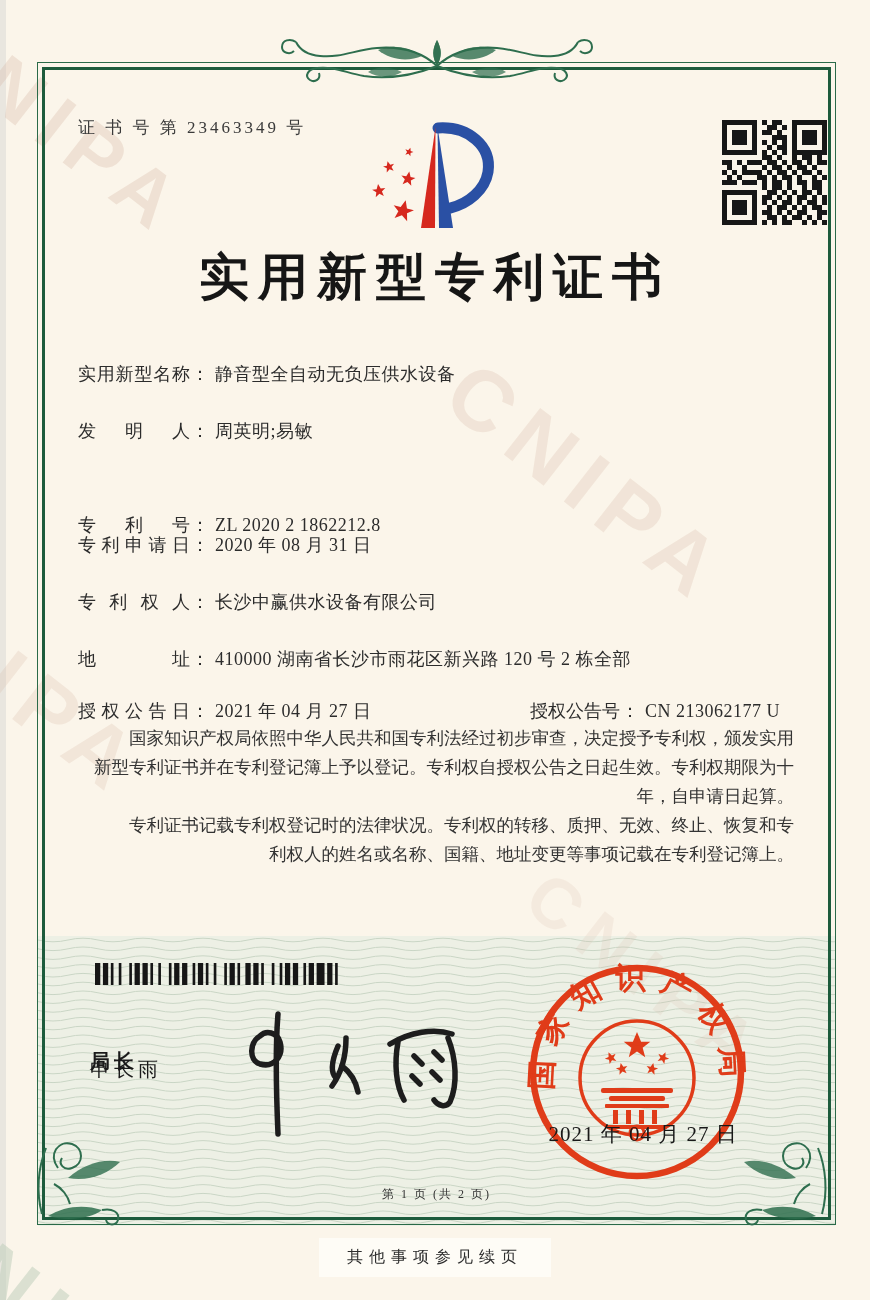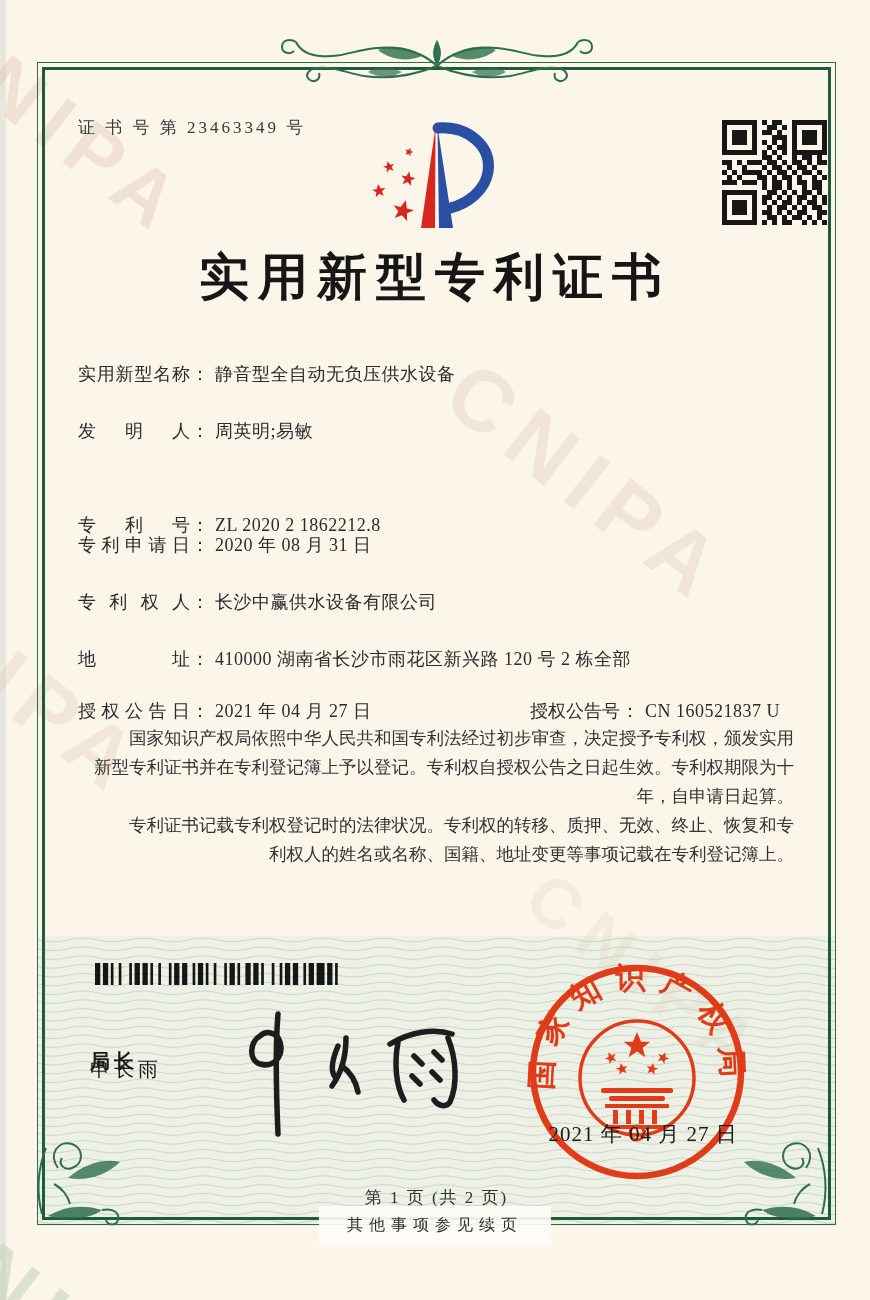--- a/index.html
+++ b/index.html
@@ -37,22 +37,22 @@
   .barcode{position:absolute;left:95px;top:963px;}
   .sig-title{position:absolute;left:90px;top:1048px;font-size:20px;letter-spacing:4px;
              font-family:"Liberation Sans","DejaVu Sans",sans-serif;color:#1a1a1a;font-weight:700;}
   .sig-name{position:absolute;left:90px;top:1056px;font-size:20px;letter-spacing:4px;
             font-family:Liberation Mono, monospace;color:#1a1a1a;font-weight:500;}
   .signature{position:absolute;left:238px;top:1008px;}
   .seal{position:absolute;left:525px;top:960px;opacity:.95;}
   .seal-date{position:absolute;left:543px;top:1120px;width:200px;text-align:center;
              font-size:21px;letter-spacing:1px;color:#181818;white-space:nowrap;}
   .page-num{position:absolute;left:37px;top:1186px;width:799px;text-align:center;
-            font-size:17px;letter-spacing:2px;color:#333;}
-  .cont-note{position:absolute;left:0;top:1206px;width:100%;text-align:center;}
+            font-size:12px;letter-spacing:2px;color:#333;}
+  .cont-note{position:absolute;left:0;top:1238px;width:100%;text-align:center;}
   .cont-note span{display:inline-block;background:rgba(254,252,246,.92);padding:9px 28px;
                   font-size:16px;letter-spacing:6px;color:#2e2e2e;}
   .orn{position:absolute;}
 </style>
 </head>
 <body>
 
 <div class="page">
 
   <svg width="0" height="0" style="position:absolute">
@@ -426,21 +426,21 @@
     <span class="flabel">专利申请日</span><span class="fcolon">：</span><span class="fvalue">2020 年 08 月 31 日</span>
   </div>
   <div class="frow" style="top:590px;">
     <span class="flabel">专利权人</span><span class="fcolon">：</span><span class="fvalue">长沙中赢供水设备有限公司</span>
   </div>
   <div class="frow" style="top:647px;">
     <span class="flabel">地址</span><span class="fcolon">：</span><span class="fvalue">410000 湖南省长沙市雨花区新兴路 120 号 2 栋全部</span>
   </div>
   <div class="frow" style="top:699px;width:716px;">
     <span class="flabel">授权公告日</span><span class="fcolon">：</span><span class="fvalue">2021 年 04 月 27 日</span>
-    <span class="grant-right"><span>授权公告号</span><span class="fcolon">：</span><span class="fvalue">CN 160521837 U</span></span>
+    <span class="grant-right"><span>授权公告号</span><span class="fcolon">：</span><span class="fvalue">CN 213062177 U</span></span>
   </div>
 
   <div class="paras">
     <p>国家知识产权局依照中华人民共和国专利法经过初步审查，决定授予专利权，颁发实用新型专利证书并在专利登记簿上予以登记。专利权自授权公告之日起生效。专利权期限为十年，自申请日起算。</p>
     <p>专利证书记载专利权登记时的法律状况。专利权的转移、质押、无效、终止、恢复和专利权人的姓名或名称、国籍、地址变更等事项记载在专利登记簿上。</p>
   </div>
 
   <svg id="barcode" class="barcode" width="243" height="22" preserveAspectRatio="none" viewBox="0 0 175 22">
       <g fill="#161616">
         <rect x="0.0" y="0" width="3.8" height="22"></rect>

